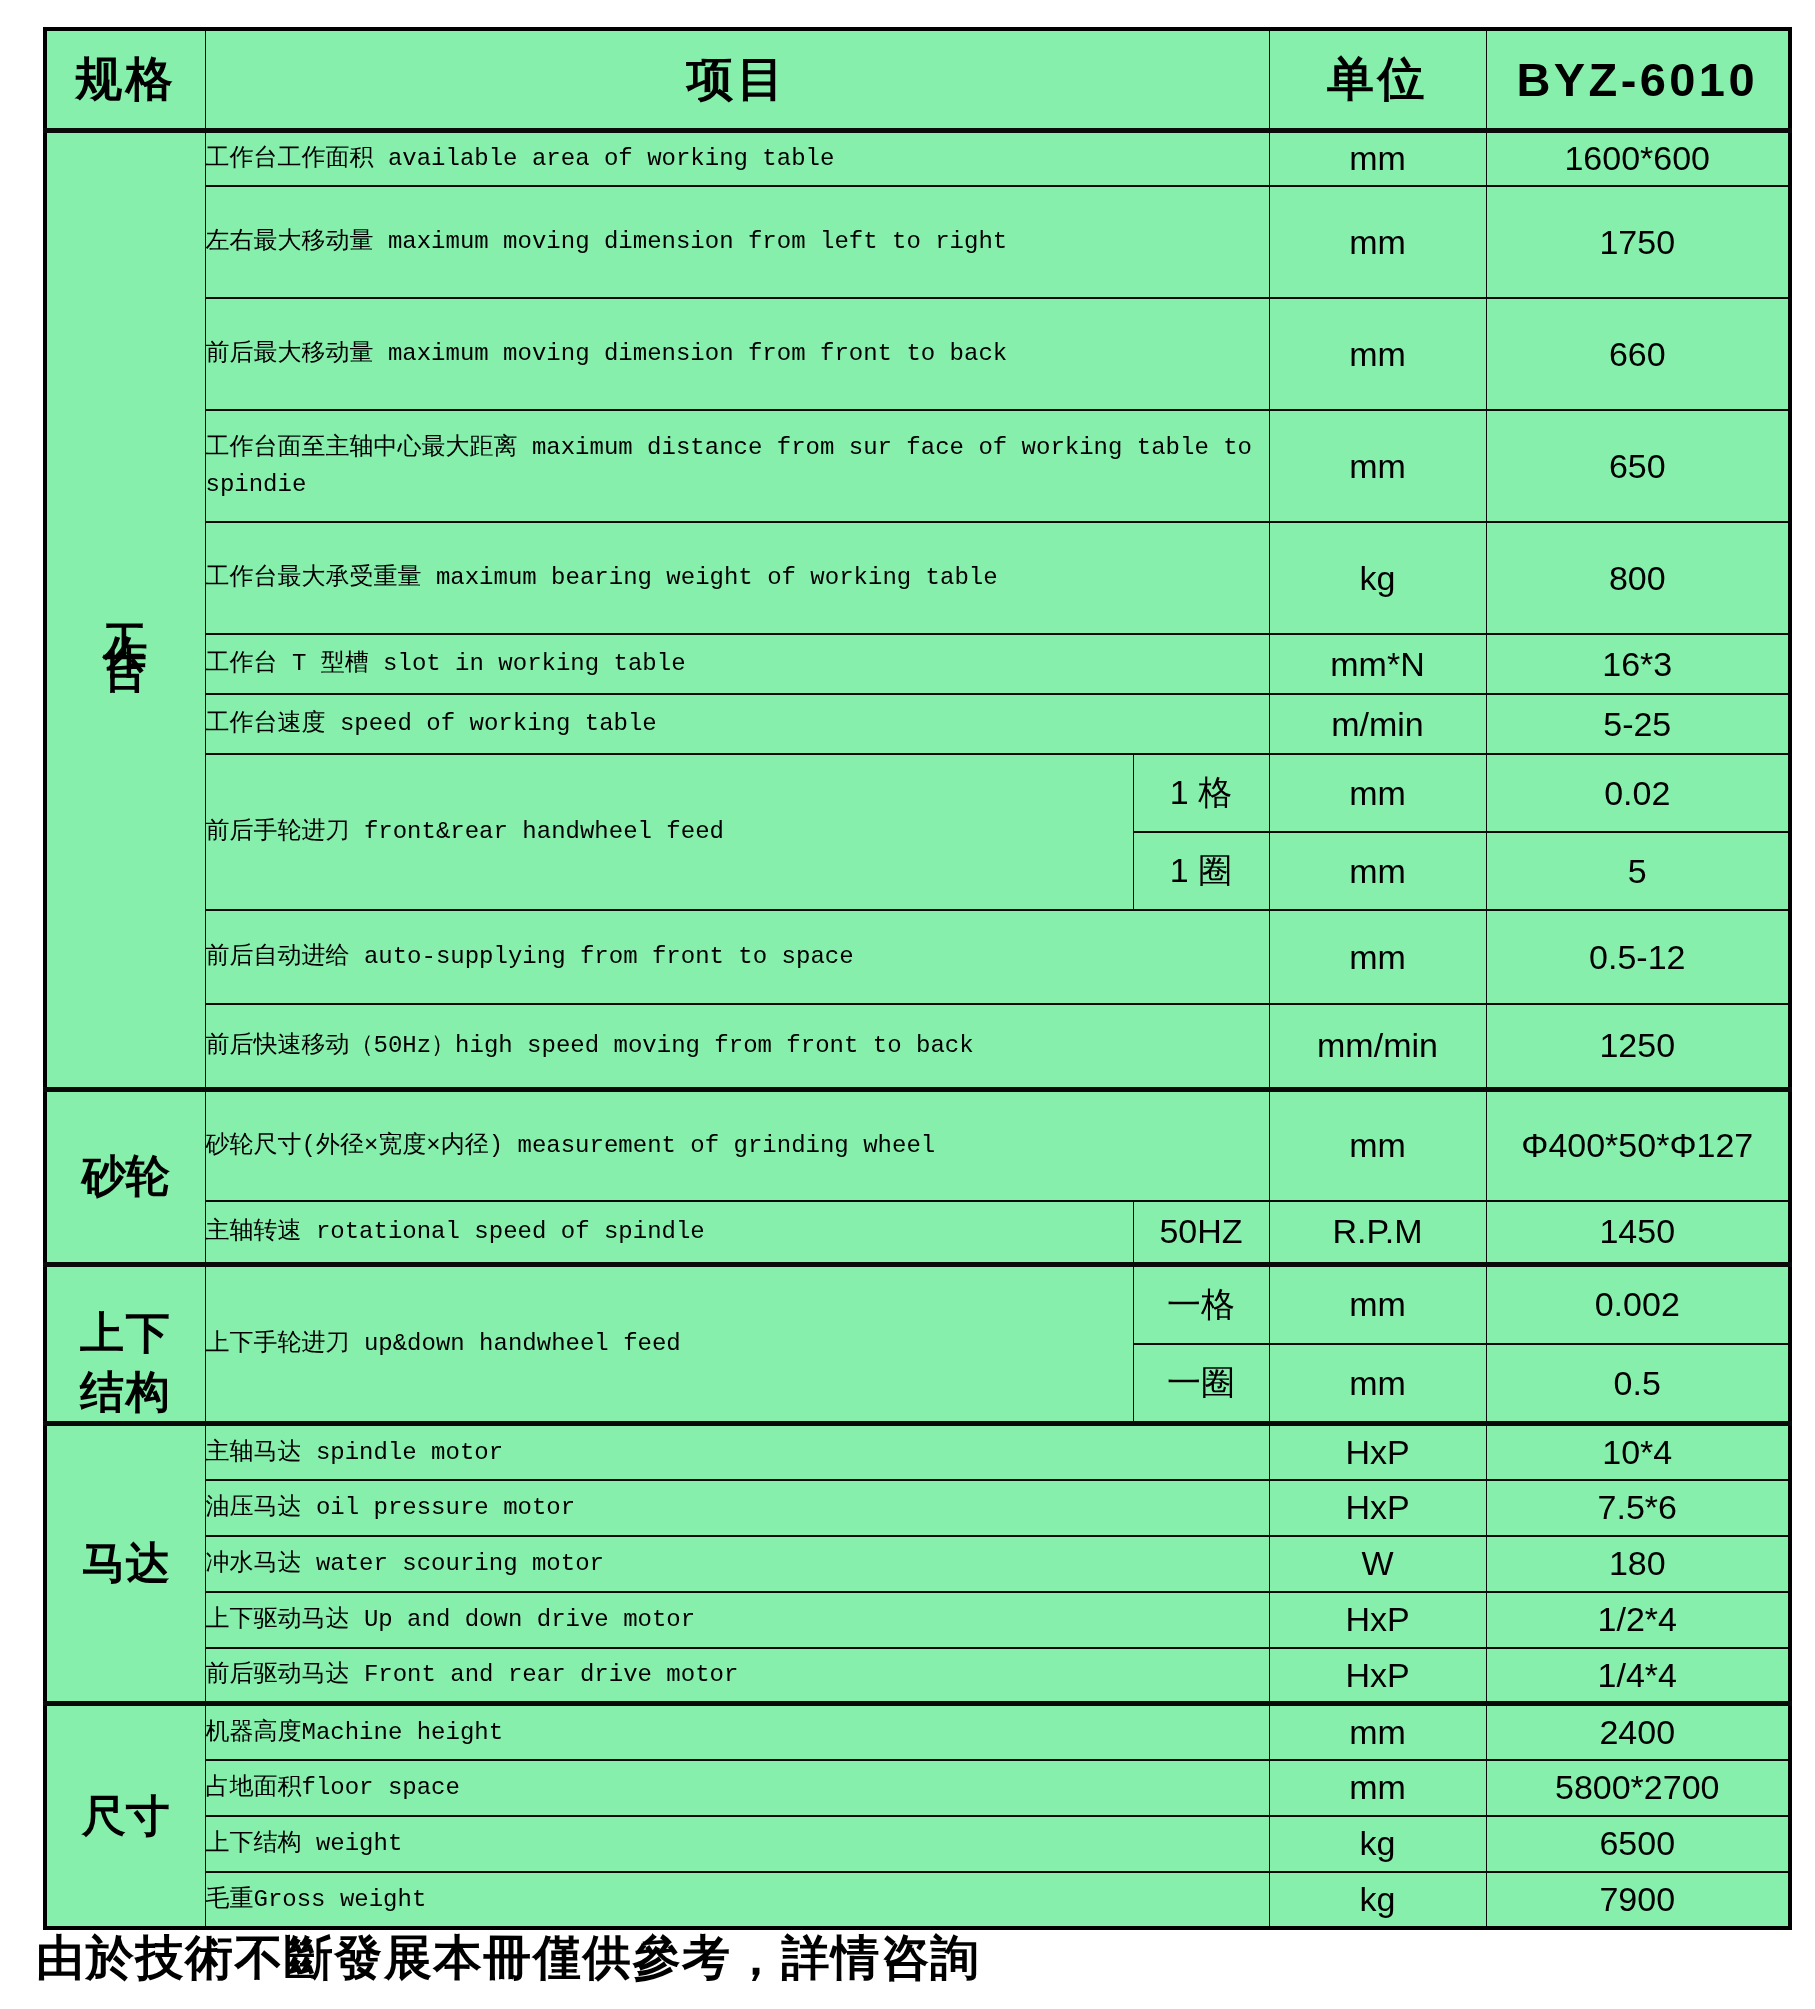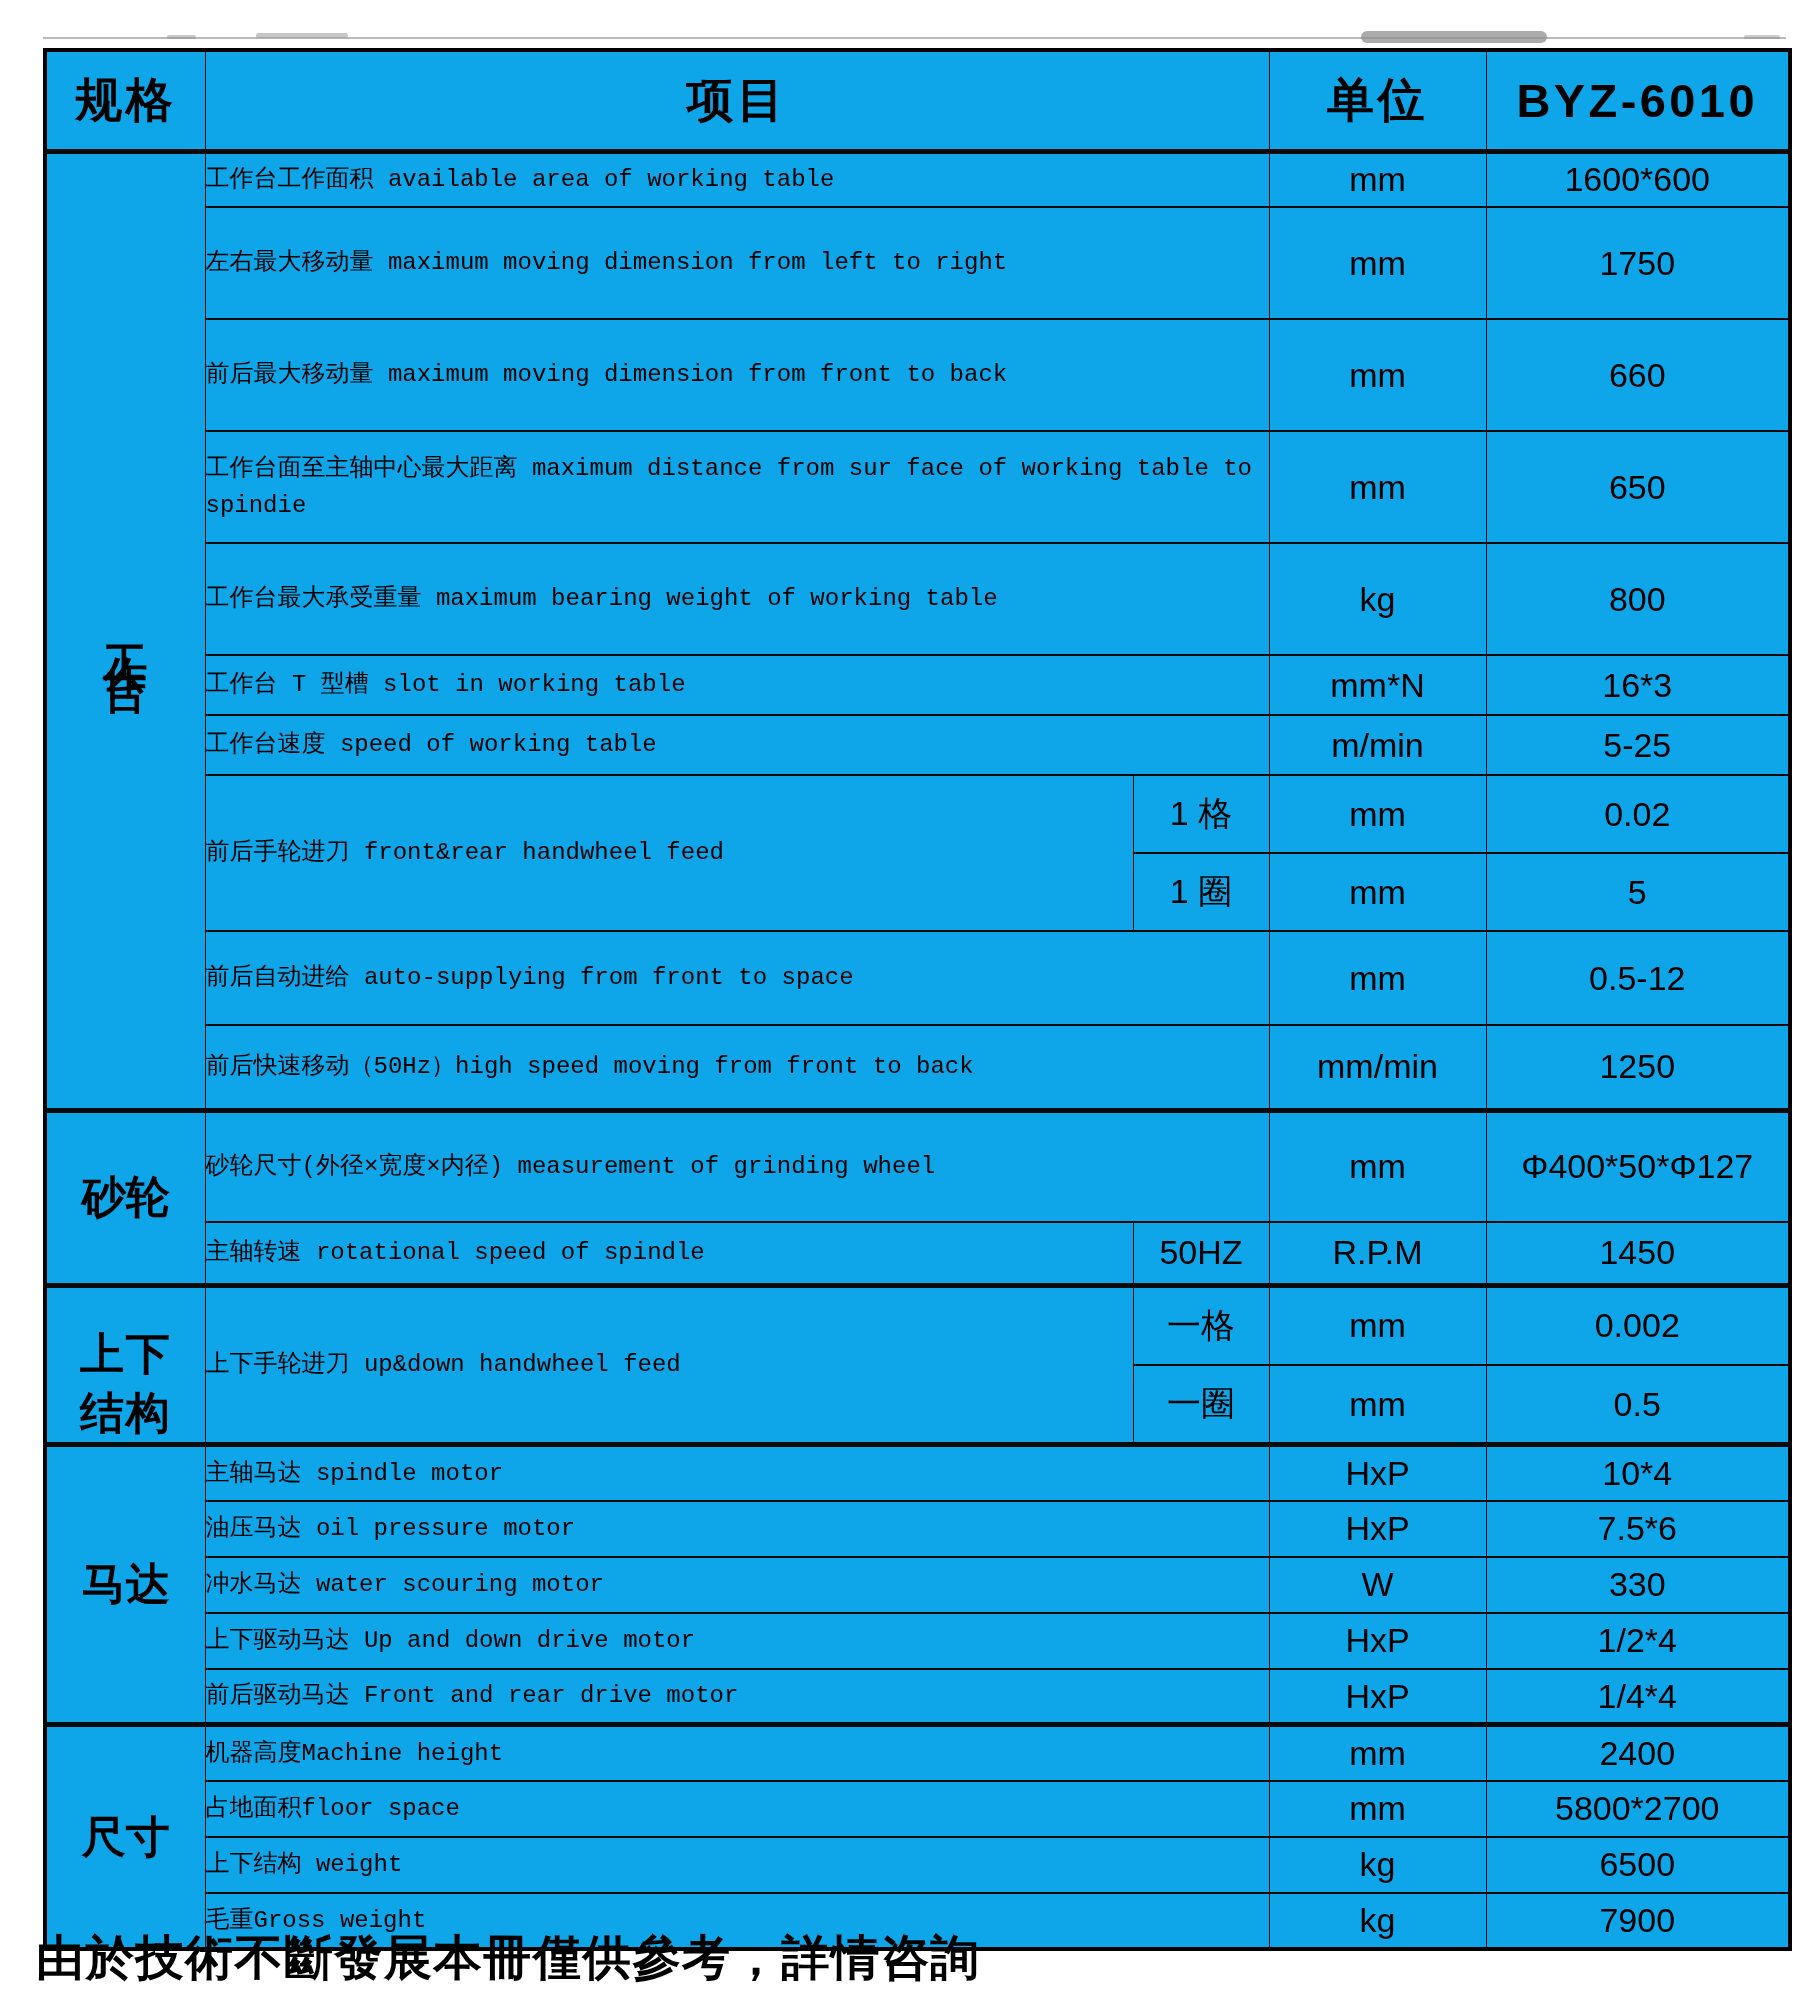--- a/index.html
+++ b/index.html
@@ -2,23 +2,23 @@
 <html style="font-size:13.6px"><head>
 <meta charset="utf-8">
 <style>
   html,body{margin:0;padding:0;}
   body{
     width:1815px;height:2009px;background:#ffffff;position:relative;
     font-family:"Liberation Sans", sans-serif;color:#000;
   }
   
   table.spec{
-    position:absolute;left:43px;top:48px;width:1746px;
+    position:absolute;left:43px;top:27px;width:1746px;
     border-collapse:collapse;table-layout:fixed;
-    border:4.3px solid #000;background:#0ea5e9;
+    border:4.3px solid #000;background:#86efac;
   }
   .spec th,.spec td{
     border:1.7px solid #0a0a0a;
     border-top-width:2.6px;border-bottom-width:2.6px;
     padding:0;vertical-align:middle;overflow:hidden;
   }
   .spec thead th{border-bottom-width:5.1px;}
   tr.thick>td{border-top-width:5.1px;}
   .spec thead th{
     font-size:47px;font-weight:bold;text-align:center;
@@ -182,21 +182,21 @@
       <td class="val">10*4</td>
     </tr>
     <tr style="height:56px">
       <td class="item" colspan="2">油压马达 oil pressure motor</td>
       <td class="unit">HxP</td>
       <td class="val">7.5*6</td>
     </tr>
     <tr style="height:56px">
       <td class="item" colspan="2">冲水马达 water scouring motor</td>
       <td class="unit">W</td>
-      <td class="val">330</td>
+      <td class="val">180</td>
     </tr>
     <tr style="height:56px">
       <td class="item" colspan="2">上下驱动马达 Up and down drive motor</td>
       <td class="unit">HxP</td>
       <td class="val">1/2*4</td>
     </tr>
     <tr style="height:56px">
       <td class="item" colspan="2">前后驱动马达 Front and rear drive motor</td>
       <td class="unit">HxP</td>
       <td class="val">1/4*4</td>

